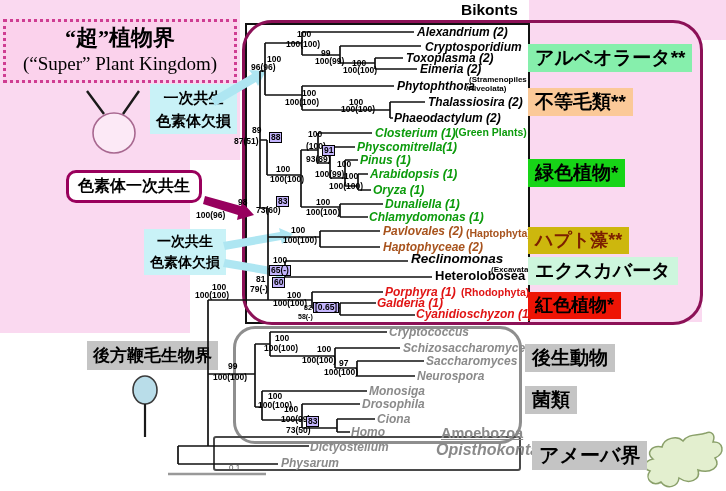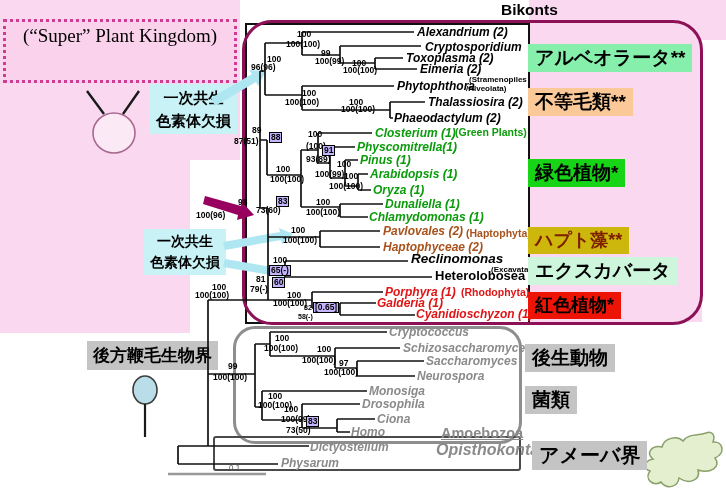--- a/index.html
+++ b/index.html
@@ -19,21 +19,21 @@
                border:3px dotted #cf3d92;background:#fbd2ec;text-align:center;padding-top:2px;}
   #kingdom-box .l1{font-family:"Liberation Serif",serif;font-weight:bold;font-size:22px;color:#000;line-height:28px;}
   #kingdom-box .l2{font-family:"Liberation Serif",serif;font-size:19px;color:#000;line-height:24px;}
   .cyanbox{position:absolute;background:#c9f2f7;color:#000;font-weight:bold;text-align:center;padding:2px 6px;}
   #plastid-loss-top{left:150px;top:84px;font-size:15px;line-height:23px;}
   #plastid-loss-mid{left:144px;top:229px;font-size:14px;line-height:21px;}
   #plastid-primary{position:absolute;left:66px;top:170px;background:#fff;border:3px solid #99005c;
                    border-radius:10px;font-weight:bold;font-size:16px;color:#000;padding:3px 9px;}
   #host-kingdom{position:absolute;left:87px;top:341px;background:#c4c4c4;color:#000;
                 font-weight:bold;font-size:17px;padding:3px 6px;}
-  #bikonts-title{position:absolute;left:461px;top:1px;font-weight:bold;font-size:15.5px;color:#000;margin-left:40px;}
+  #bikonts-title{position:absolute;left:461px;top:1px;font-weight:bold;font-size:15.5px;color:#000;}
   
   .tip{position:absolute;font-style:italic;font-weight:bold;font-size:12px;color:#000;white-space:nowrap;line-height:12px;}
   .tip.green{color:#0c9b0c}.tip.brown{color:#a8531d}.tip.red{color:#e01414}.tip.gray{color:#8a8a8a}
   .tip.xlg{font-size:13.5px}.tip.lg{font-size:13px}.tip.upright{font-style:normal}
   .note{position:absolute;font-weight:bold;font-size:10.5px;white-space:nowrap;color:#000;line-height:10px;}
   .note.sm{font-size:8px}.note.green{color:#0c9b0c}.note.brown{color:#a8531d}.note.red{color:#e01414}
   .bigname{position:absolute;font-weight:bold;font-size:16px;color:#8a8a8a;white-space:nowrap;line-height:15px;}
   .bigname.md{font-size:14.5px}
   .sup{position:absolute;font-weight:bold;font-size:8.5px;color:#000;white-space:nowrap;line-height:8px;}
   .sup.boxed{border:1px solid #000;background:#c4b5fd;padding:0 1px;line-height:9px;}
@@ -53,27 +53,29 @@
   <div class="pink" style="left:529px;top:0;width:197px;height:40px;"></div>
 
   <div id="tree-frame"></div>
   <div id="bikonts-box"></div>
   <div id="opisthokonta-box"></div>
   <div id="amoebozoa-box"></div>
 
   <div id="bikonts-title">Bikonts</div>
 
   <div id="kingdom-box">
+    <div class="l1">“超”植物界</div>
     <div class="l2">(“Super” Plant Kingdom)</div>
   </div>
 
   <div id="plastid-loss-top" class="cyanbox">
     <div>一次共生</div>
     <div>色素体欠損</div>
   </div>
+  <div id="plastid-primary">色素体一次共生</div>
   <div id="plastid-loss-mid" class="cyanbox">
     <div>一次共生</div>
     <div>色素体欠損</div>
   </div>
   <div id="host-kingdom">後方鞭毛生物界</div>
 
   <svg width="726" height="491" viewBox="0 0 726 491">
 
     <g fill="#aee6f2">
       <polygon points="211,98 252,74 249,70 266,71 258,86 256,82 215,106"></polygon>

